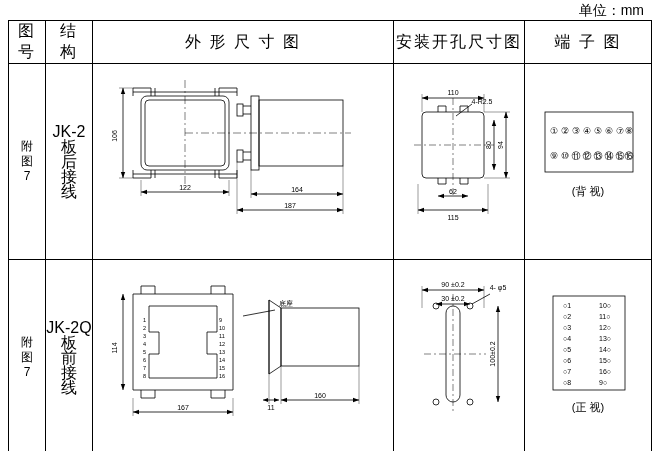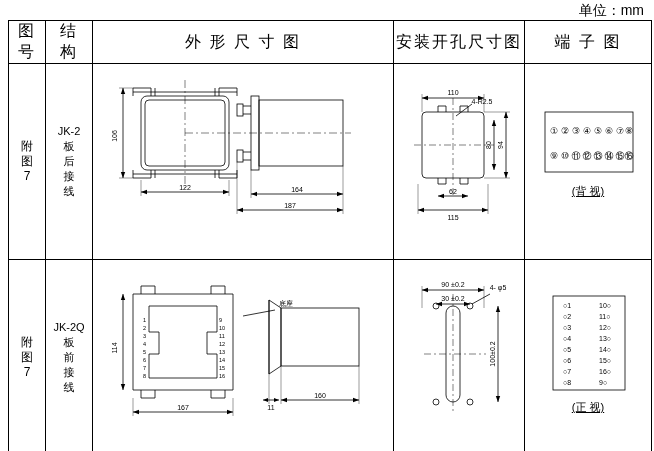--- a/index.html
+++ b/index.html
@@ -10,24 +10,24 @@
   table.main td,table.main th{border:1px solid #000;padding:0;font-weight:normal;}
   thead td{height:22px;text-align:center;font-size:16px;letter-spacing:2px;}
   .col1{width:36px;}
   .col2{width:46px;font-family:Liberation Mono, monospace;}
   .col3{width:300px;margin-top:16px;}
   .col4{width:130px;}
   .col5{width:126px;}
   .rowbody{height:195px;}
   .vcell{text-align:center;font-size:12px;line-height:15px;vertical-align:middle;}
   .vchar{display:block;}
-  .struct{text-align:center;font-size:11px;line-height:15px;vertical-align:middle;}
+  .struct{text-align:center;font-size:16px;line-height:15px;vertical-align:middle;}
   .cellwrap{position:relative;width:100%;height:100%;}
   svg{display:block;}
-  .cap{position:absolute;width:100%;text-align:center;font-size:11px;text-decoration:underline;}
+  .cap{position:absolute;width:100%;text-align:center;font-size:11px;}
   text{font-family:"Liberation Sans","DejaVu Sans",sans-serif;}
 </style>
 </head>
 <body>
 
 <div class="page">
 
   <div class="unit">单位：mm</div>
 
   <table class="main">

